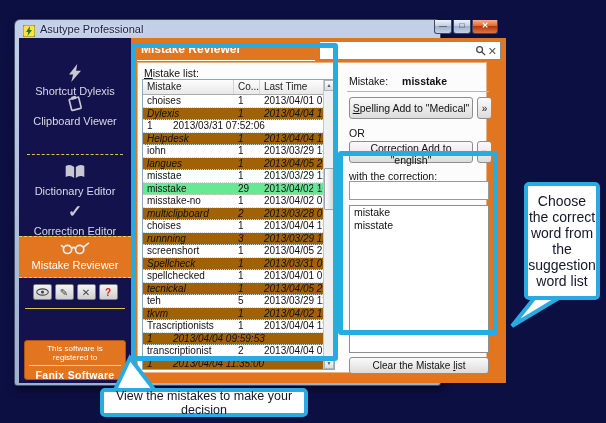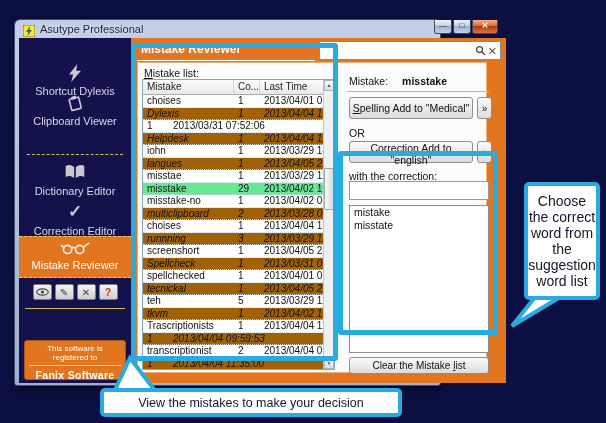--- a/index.html
+++ b/index.html
@@ -97,21 +97,21 @@
   .sugg-item{font-size:10.5px;line-height:13px;padding-left:4px;color:#111;cursor:default;}
   .btn-clear{position:absolute;left:211px;top:294px;width:140px;height:17px;font-size:10px;}
 
   
   .hl-rect{position:absolute;border:5px solid #29abe2;border-radius:3px;pointer-events:none;}
   .rect-list{left:131px;top:43px;width:207px;height:318px;}
   .rect-corr{left:338px;top:151px;width:160px;height:184px;}
   .callout{position:absolute;background:#fff;border:4px solid #29abe2;border-radius:5px;color:#15152e;
     display:flex;align-items:center;justify-content:center;text-align:center;}
   .callout-right{left:524px;top:182px;width:76px;height:118px;font-size:14px;line-height:16px;padding:18px;}
-  .callout-bottom{left:100px;top:388px;width:302px;height:29px;font-size:12.5px;}
+  .callout-bottom{left:100px;top:388px;width:208px;height:29px;font-size:12.5px;}
   .tail{position:absolute;pointer-events:none;}
 </style>
 </head>
 <body>
 
 <div class="stage">
 
   <div class="window">
 
     <div class="titlebar">

